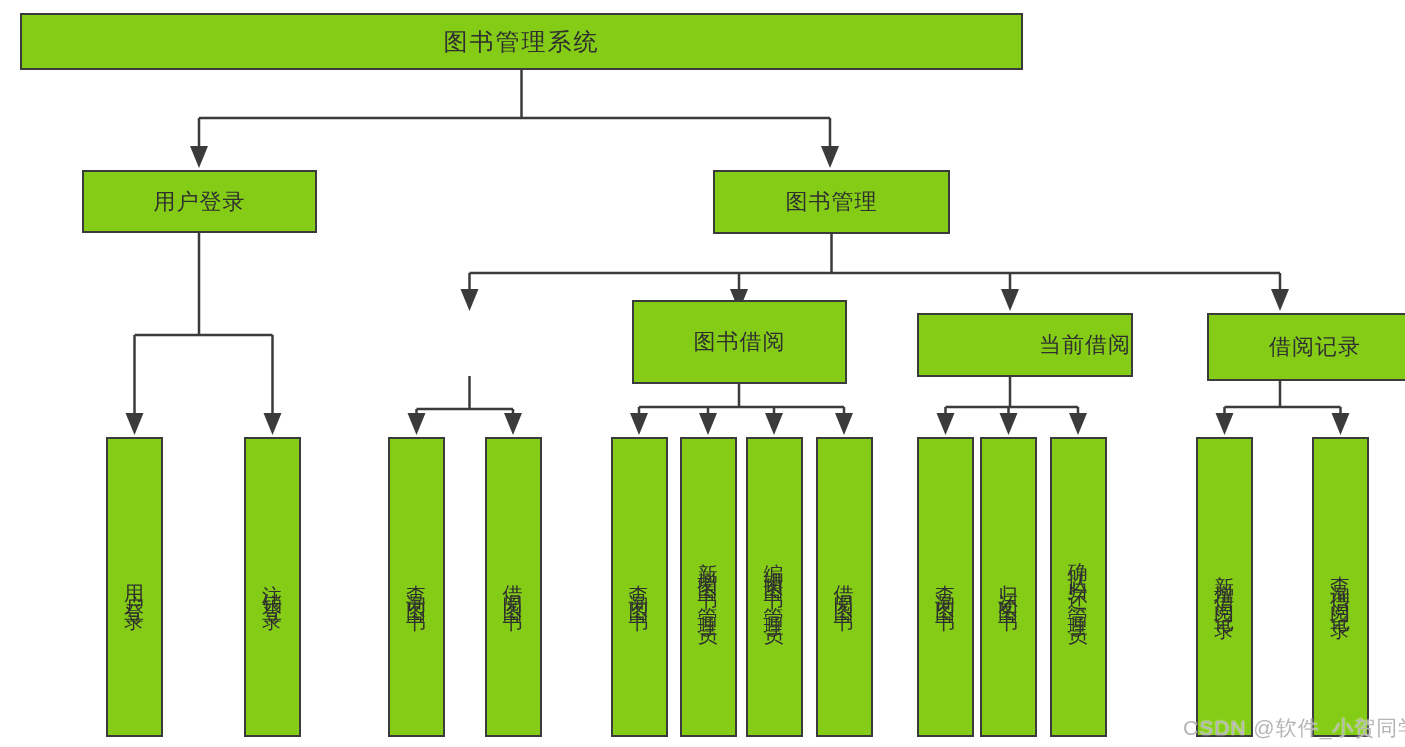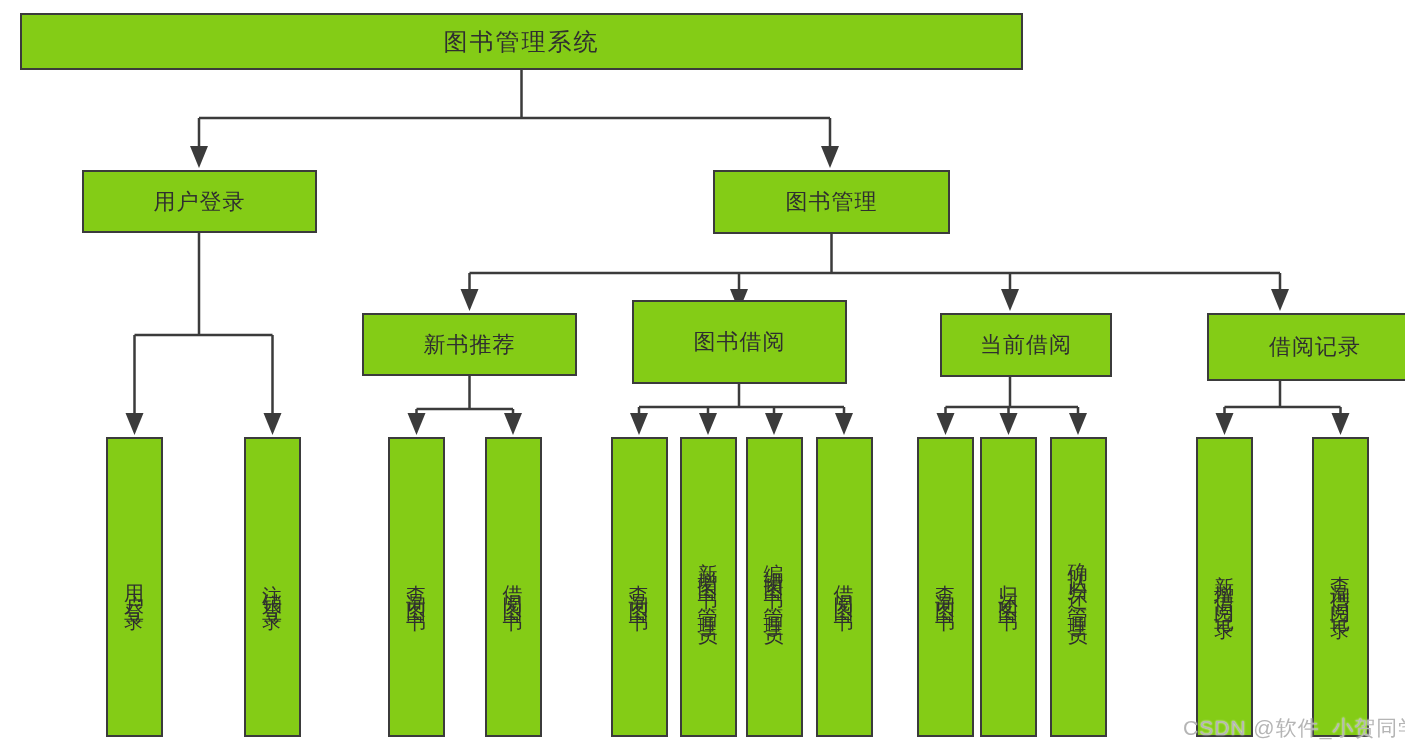--- a/index.html
+++ b/index.html
@@ -100,27 +100,24 @@
     <span class="hlabel">图书管理系统</span>
   </div>
 
   <div class="box" style="left:82px;top:170px;width:235px;height:63px;">
     <span class="hlabel">用户登录</span>
   </div>
   <div class="box" style="left:713px;top:170px;width:237px;height:64px;text-align:center;">
     <span class="hlabel">图书管理</span>
   </div>
 
-  <div class="box" style="left:362px;top:313px;width:215px;height:63px;">
-    <span class="hlabel">新书推荐</span>
-  </div>
   <div class="box" style="left:632px;top:300px;width:215px;height:84px;">
     <span class="hlabel">图书借阅</span>
   </div>
-  <div class="box" style="left:940px;top:313px;width:172px;height:64px;">
+  <div class="box" style="left:917px;top:313px;width:216px;height:64px;justify-content:flex-end;">
     <span class="hlabel">当前借阅</span>
   </div>
   <div class="box" style="left:1172px;top:313px;width:216px;height:68px;margin-left:35px;">
     <span class="hlabel">借阅记录</span>
   </div>
 
   <div class="box leaf" style="left:106px;">
     <span class="vlabel">用户登录</span>
   </div>
   <div class="box leaf" style="left:244px;">

